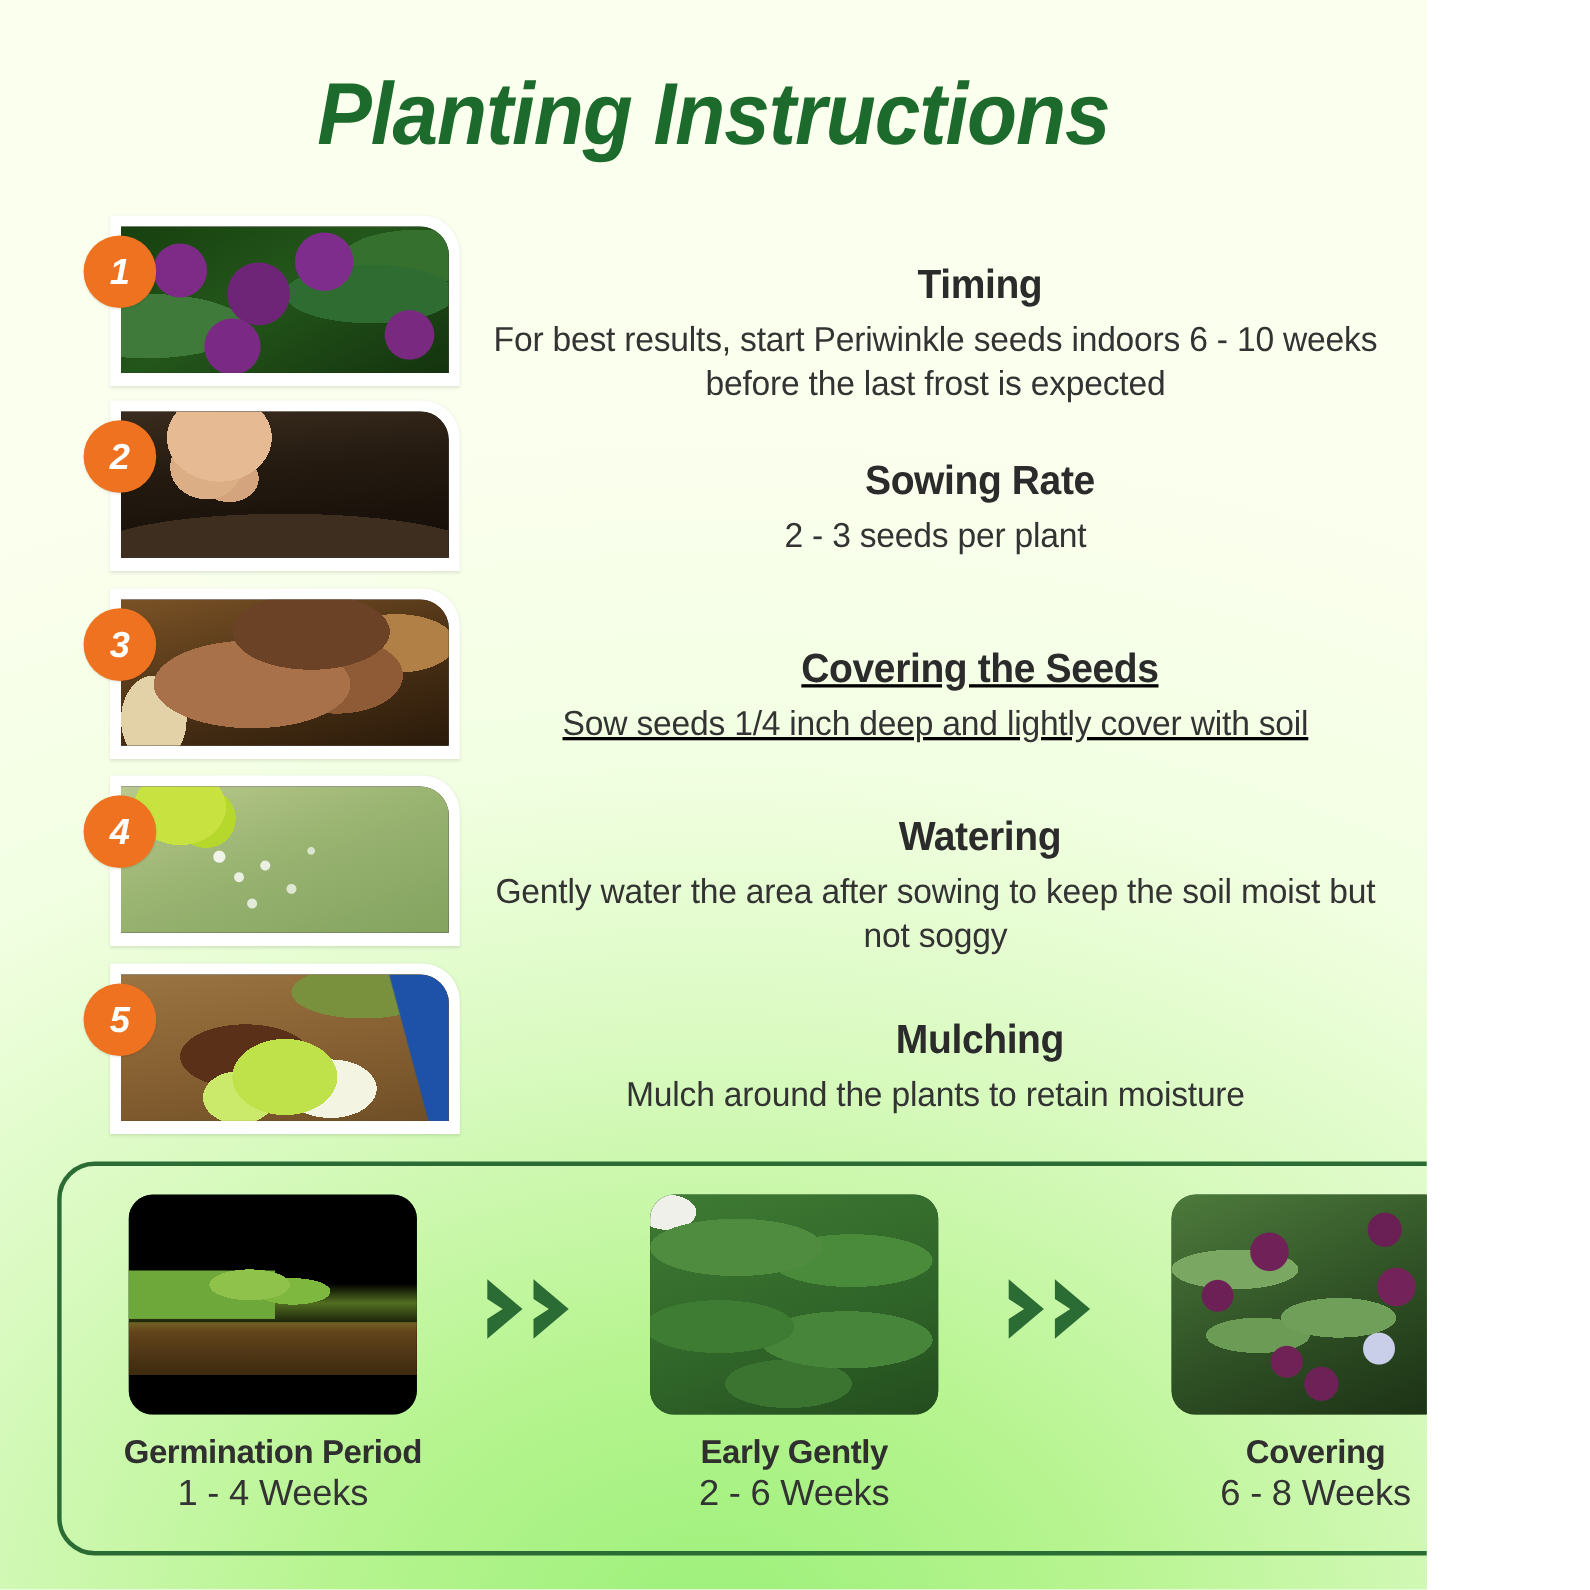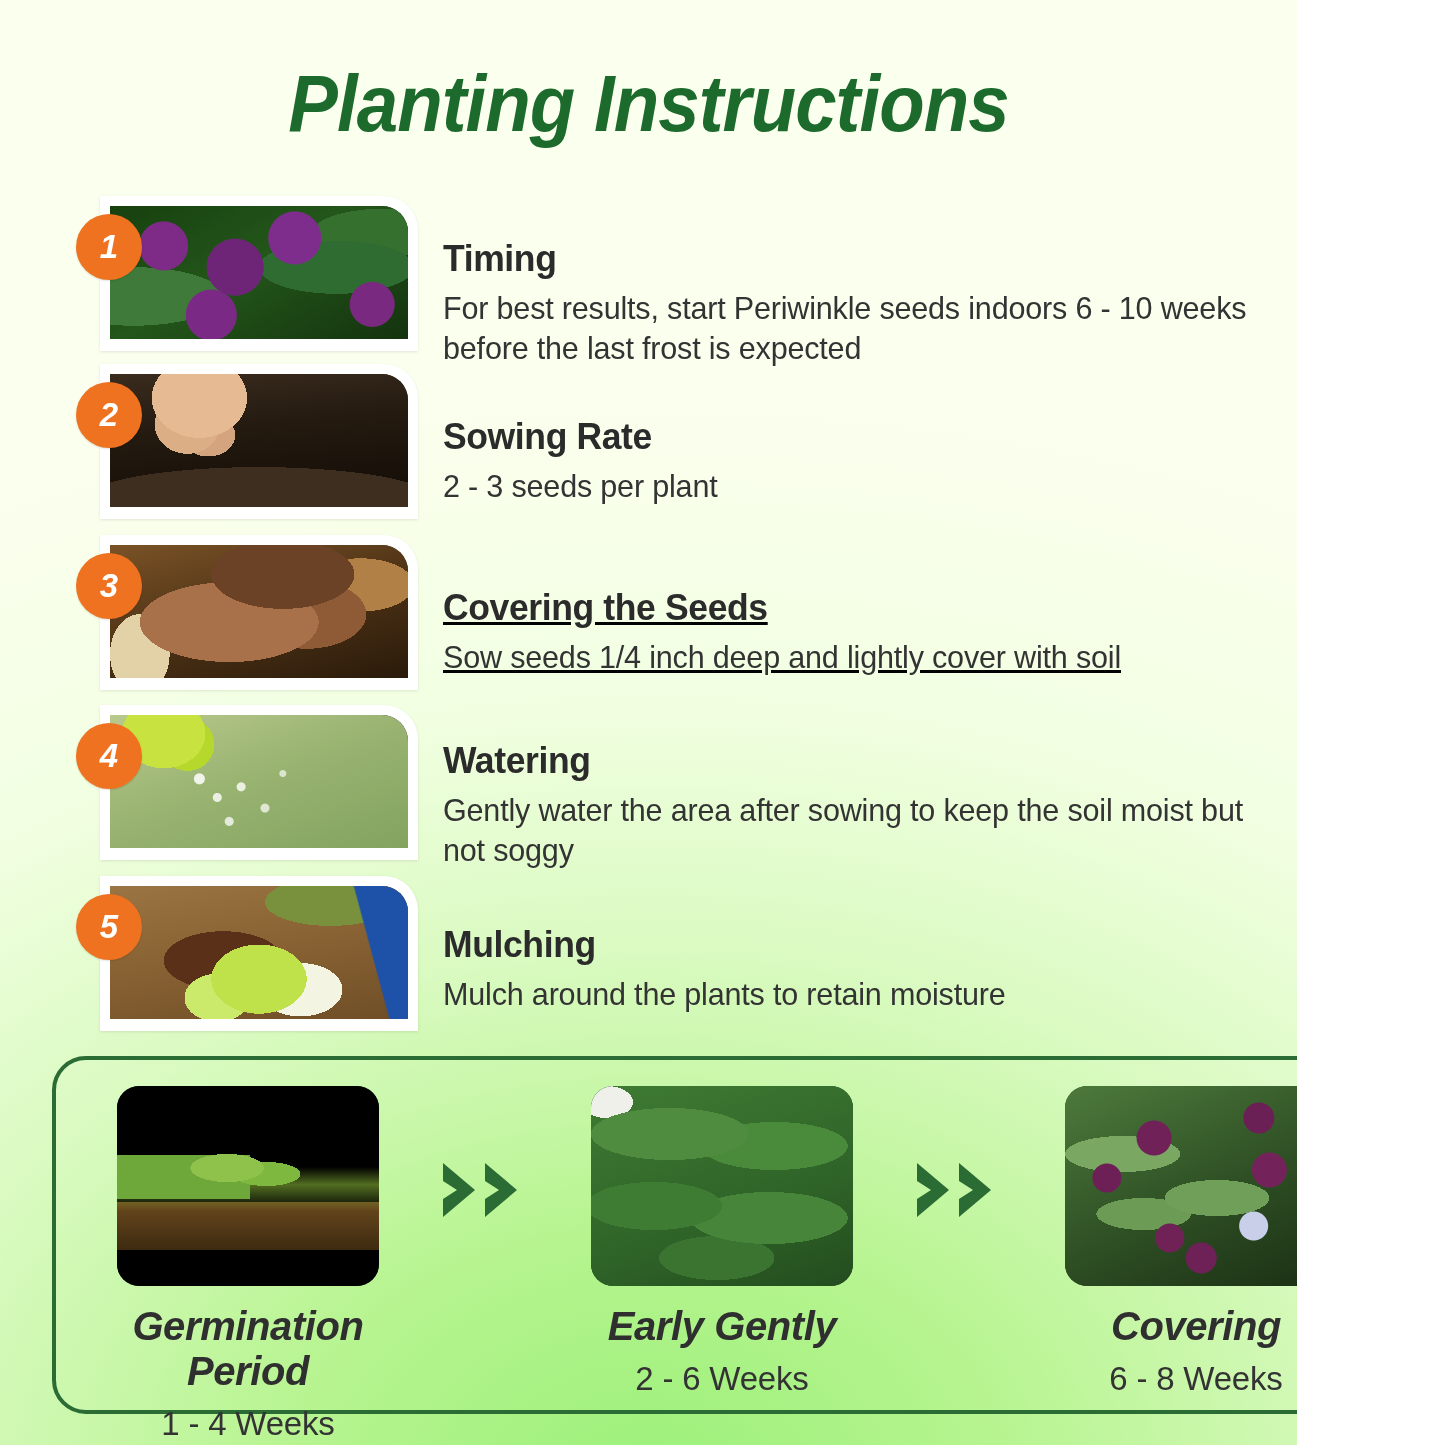--- a/index.html
+++ b/index.html
@@ -91,21 +91,21 @@
     font-size: 33px;
     font-weight: 800;
     font-style: italic;
     display: flex;
     align-items: center;
     justify-content: center;
     z-index: 5;
     box-shadow: 0 1px 2px rgba(0,0,0,0.12);
   }
 
-  .step-text { padding-left: 22px; flex: 1; }
+  .step-text { padding-left: 22px; flex: 1; text-align: center; }
 
   .step-title {
     font-size: 37px;
     font-weight: 700;
     color: #2b2b2b;
     letter-spacing: -0.4px;
     margin-bottom: 9px;
     transform: scaleX(0.96);
     transform-origin: left center;
   }
@@ -146,26 +146,25 @@
     width: 262px;
     height: 200px;
     margin: 0 auto 18px auto;
     border-radius: 22px;
     overflow: hidden;
     position: relative;
     background: #143d16;
   }
 
   .tl-label {
-    font-size: 40px;
+    font-size: 30px;
     font-weight: 800;
-    font-style: italic;
     color: #2f2f2f;
     letter-spacing: -0.4px;
-    margin-bottom: 11px;
+    margin-bottom: 0;
   }
 
   .tl-value {
     font-size: 33px;
     font-weight: 400;
     color: #333333;
     letter-spacing: -0.2px;
   }
 
   .tl-arrow {

